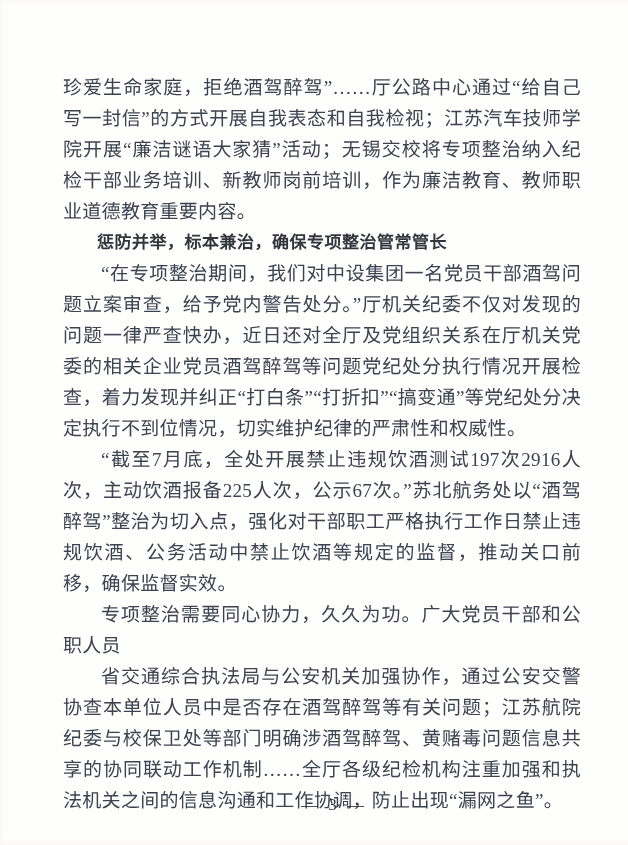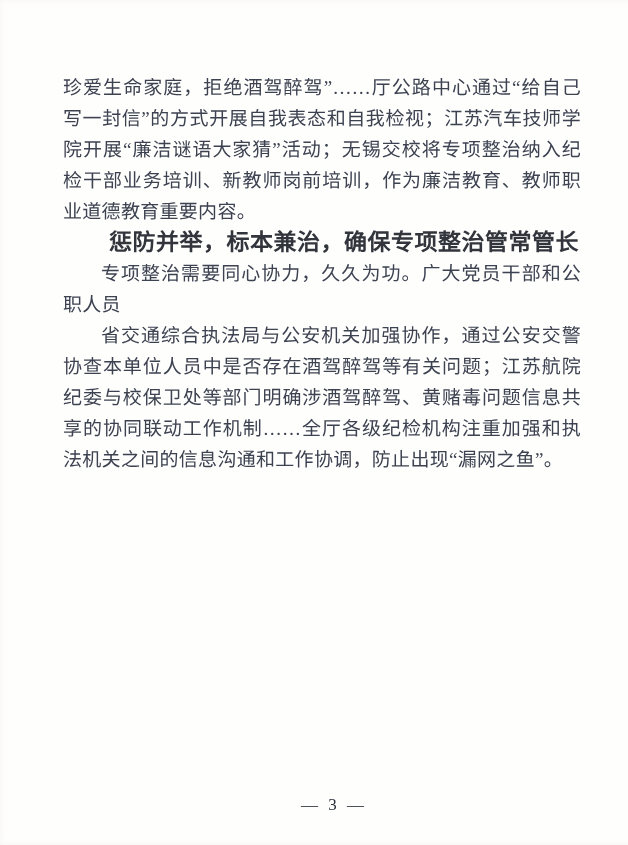--- a/index.html
+++ b/index.html
@@ -41,21 +41,21 @@
     text-indent: 2em;
   }
   .para.no-indent {
     text-indent: 0;
   }
   .heading {
     margin: 0;
     text-indent: 2em;
     font-family: "Liberation Sans", "DejaVu Sans", sans-serif;
     font-weight: 700;
-    font-size: 23px;
+    font-size: 17px;
     line-height: 31px;
     color: #32353c;
     letter-spacing: 0.5px;
   }
   .page-number {
     position: absolute;
     left: 0;
     right: 0;
     top: 795px;
     text-align: center;
@@ -65,17 +65,19 @@
     font-family: "Liberation Serif", "DejaVu Serif", serif;
   }
 </style>
 </head>
 <body>
 
 <div class="page">
   <div class="content">
     <p class="para no-indent">珍爱生命家庭，拒绝酒驾醉驾”……厅公路中心通过“给自己写一封信”的方式开展自我表态和自我检视；江苏汽车技师学院开展“廉洁谜语大家猜”活动；无锡交校将专项整治纳入纪检干部业务培训、新教师岗前培训，作为廉洁教育、教师职业道德教育重要内容。</p>
     <h3 class="heading">惩防并举，标本兼治，确保专项整治管常管长</h3>
+    <p class="para">“在专项整治期间，我们对中设集团一名党员干部酒驾问题立案审查，给予党内警告处分。”厅机关纪委不仅对发现的问题一律严查快办，近日还对全厅及党组织关系在厅机关党委的相关企业党员酒驾醉驾等问题党纪处分执行情况开展检查，着力发现并纠正“打白条”“打折扣”“搞变通”等党纪处分决定执行不到位情况，切实维护纪律的严肃性和权威性。</p>
+    <p class="para">“截至7月底，全处开展禁止违规饮酒测试197次2916人次，主动饮酒报备225人次，公示67次。”苏北航务处以“酒驾醉驾”整治为切入点，强化对干部职工严格执行工作日禁止违规饮酒、公务活动中禁止饮酒等规定的监督，推动关口前移，确保监督实效。</p>
     <p class="para">专项整治需要同心协力，久久为功。广大党员干部和公职人员</p>
     <p class="para">省交通综合执法局与公安机关加强协作，通过公安交警协查本单位人员中是否存在酒驾醉驾等有关问题；江苏航院纪委与校保卫处等部门明确涉酒驾醉驾、黄赌毒问题信息共享的协同联动工作机制……全厅各级纪检机构注重加强和执法机关之间的信息沟通和工作协调，防止出现“漏网之鱼”。</p>
   </div>
   <div class="page-number">— 3 —</div>
 </div>
 
 </body></html>

